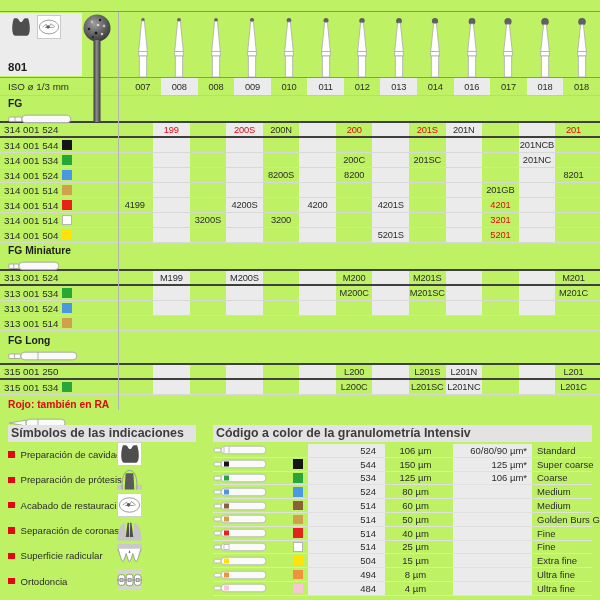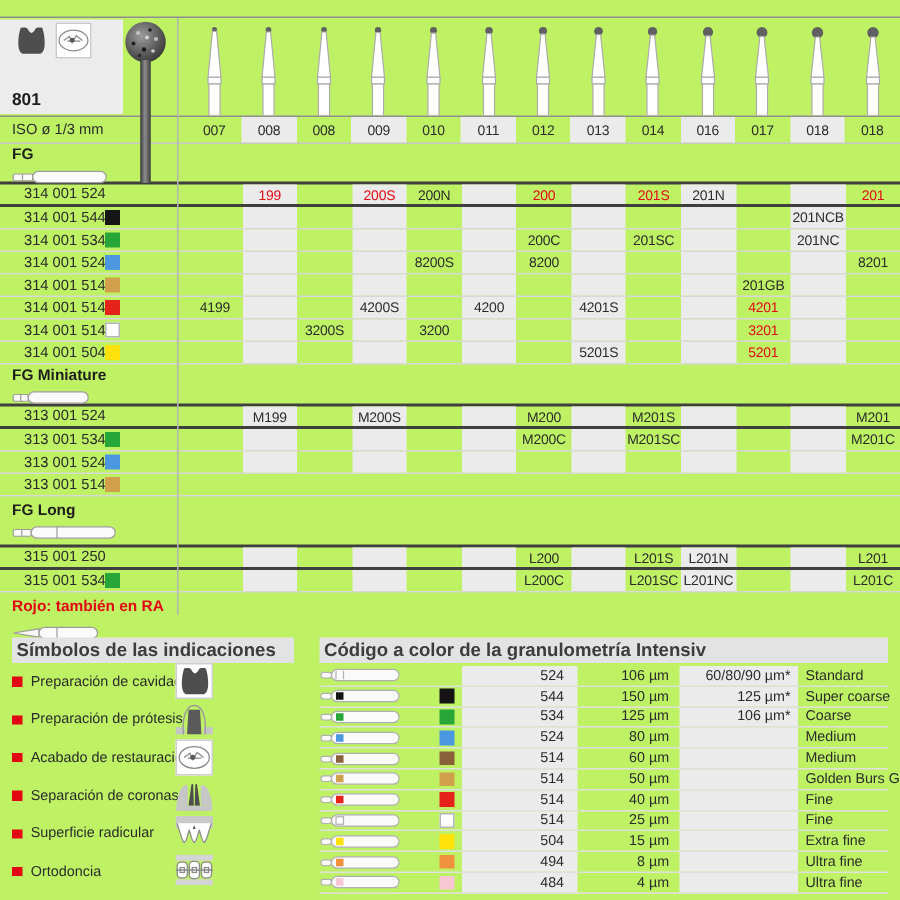--- a/index.html
+++ b/index.html
@@ -32,21 +32,21 @@
 
   .section-label{height:27px;border-bottom:2px solid #3f3f3f;padding:2px 0 0 8px;}
   .section-label.s1{height:28px;}
   .section-label.s2{height:34px;padding-top:4px;}
   .sec-text{font-size:10.3px;font-weight:bold;color:#1d1d1b;line-height:11px;}
   .sec-icon{margin-top:1px;}
 
   .trow{display:flex;position:relative;}
   .trow.std{height:15px;border-bottom:2px solid #3f3f3f;}
   .trow.thin{height:15px;border-bottom:1px solid #d8d8d8;}
-  .rcode{flex:0 0 62px;padding-left:16px;font-size:9.8px;display:flex;align-items:center;white-space:nowrap;}
+  .rcode{flex:0 0 62px;padding-left:4px;font-size:9.8px;display:flex;align-items:center;white-space:nowrap;}
   .rsq{flex:0 0 54.5px;display:flex;align-items:center;}
   .rsq span{width:9.5px;height:9.5px;display:block;}
 
   .note-row{height:37px;padding:4px 0 0 8px;}
   .note-text{font-size:10.3px;font-weight:bold;color:#e30613;}
   .note-icon{margin-top:4px;}
 
   
   .panel-title{height:17px;background:#e3e3e3;font-size:12.4px;font-weight:bold;color:#3c3c3c;
                padding:1px 0 0 3px;white-space:nowrap;overflow:hidden;}
@@ -57,21 +57,21 @@
   .sym-icon{position:absolute;left:109px;top:0;width:25px;height:24px;display:flex;align-items:center;justify-content:center;}
   .sym-icon.boxed{background:#fff;border:1px solid #cfcfcf;}
 
   .gran{position:absolute;left:213px;top:425px;width:379px;}
   .gran-body{margin-top:2px;}
   .g-row{display:flex;height:13.8px;border-bottom:1px solid #e0e0e0;align-items:center;}
   .g-icon{flex:0 0 80px;display:flex;align-items:center;}
   .g-sq{flex:0 0 12px;}
   .g-sq span{width:9.5px;height:9.5px;display:block;}
   .g-code{flex:0 0 77px;margin-left:3px;background:#ebebeb;align-self:stretch;display:flex;align-items:center;justify-content:flex-end;padding-right:9px;font-size:9.5px;}
-  .g-size{flex:0 0 68px;text-align:right;padding-right:7px;font-size:9.5px;}
+  .g-size{flex:0 0 68px;text-align:center;padding-right:7px;font-size:9.5px;}
   .g-alt{flex:0 0 79px;background:#ebebeb;align-self:stretch;display:flex;align-items:center;justify-content:flex-end;padding-right:5px;font-size:9.5px;}
   .g-name{flex:1;padding-left:5px;font-size:9.5px;white-space:nowrap;}
 </style>
 </head>
 <body>
 
 <div id="page">
 
   <div class="main-table">
     <div class="vline"></div>

